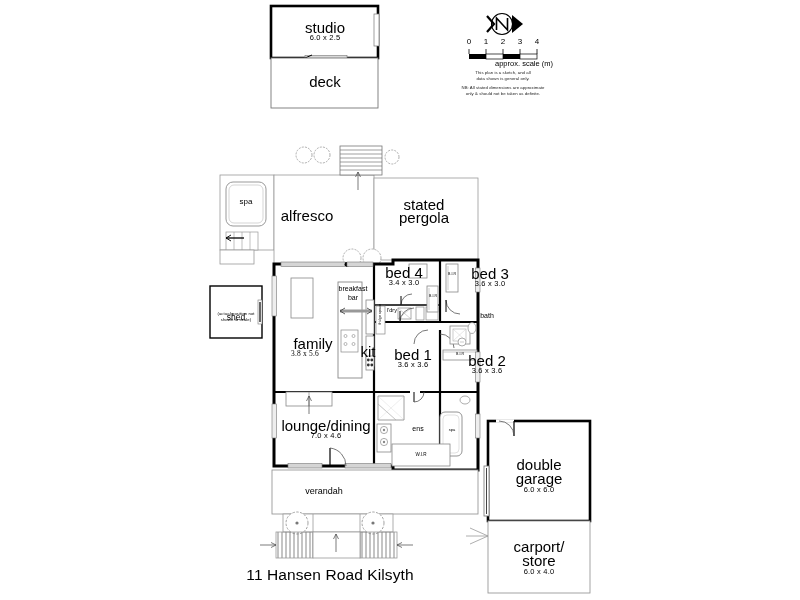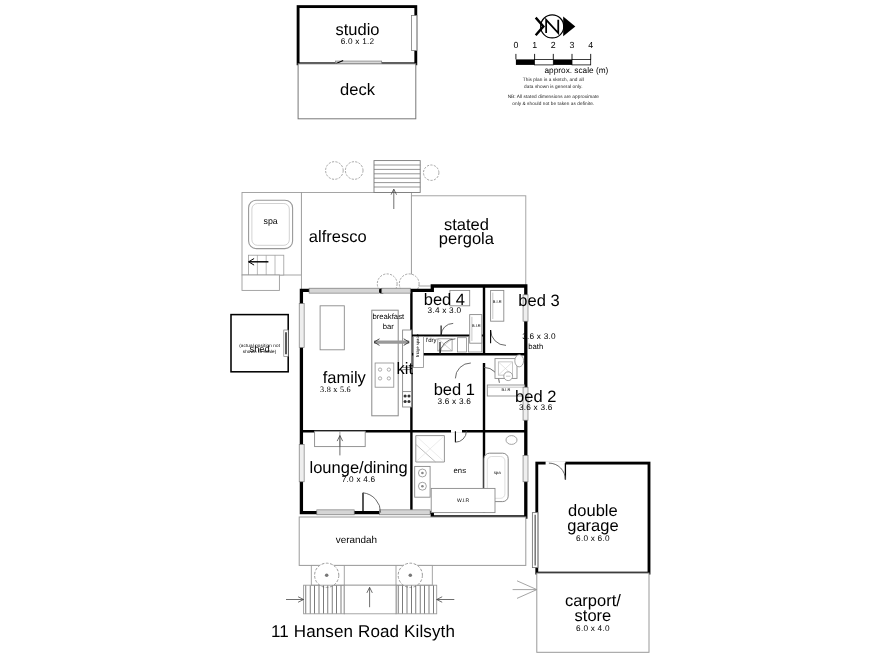--- a/index.html
+++ b/index.html
@@ -290,21 +290,21 @@
   </g>
 
   <g>
     <rect x="488" y="521" width="102" height="72" fill="#fff" stroke="#999" stroke-width="0.9"></rect>
     <path d="M470,528 L488,536 L470,544" fill="none" stroke="#999" stroke-width="0.8"></path>
     <path d="M466,536 L488,536" stroke="#999" stroke-width="0.8"></path>
   </g>
 </svg>
 
 <div class="lbl room ctr" style="left:325px;top:20px;">studio</div>
-<div class="lbl dim ctr" style="left:325px;top:34px;">6.0 x 1.2</div>
+<div class="lbl dim ctr" style="left:325px;top:34px;">6.0 x 2.5</div>
 <div class="lbl room ctr" style="left:325px;top:74px;">deck</div>
 
 <div class="lbl" style="left:465px;top:38px;font-size:8px;width:8px;">0</div>
 <div class="lbl" style="left:482px;top:38px;font-size:8px;width:8px;">1</div>
 <div class="lbl" style="left:499px;top:38px;font-size:8px;width:8px;">2</div>
 <div class="lbl" style="left:516px;top:38px;font-size:8px;width:8px;">3</div>
 <div class="lbl" style="left:533px;top:38px;font-size:8px;width:8px;">4</div>
 
 <div class="lbl ctr" style="left:503px;top:60px;font-size:7.5px;padding-left:42px;">approx. scale (m)</div>
 <div class="lbl note ctr" style="left:503px;top:70px;">This plan is a sketch, and all</div>
@@ -317,33 +317,33 @@
 <div class="lbl room ctr" style="left:424px;top:197px;">stated</div>
 <div class="lbl room ctr" style="left:424px;top:210px;">pergola</div>
 
 <div class="lbl ctr" style="left:236px;top:313px;font-size:8.5px;">shed</div>
 <div class="lbl tiny ctr" style="left:236px;top:312px;">(actual position not</div>
 <div class="lbl tiny ctr" style="left:236px;top:318px;">shown to scale)</div>
 
 <div class="lbl room ctr" style="left:305px;top:336px;padding-left:16px;">family</div>
 <div class="lbl dim ctr" style="left:305px;top:350px;font-family:Liberation Serif, serif;">3.8 x 5.6</div>
 
-<div class="lbl room ctr" style="left:368px;top:328px;">kit</div>
+<div class="lbl room ctr" style="left:368px;top:344px;">kit</div>
 
 <div class="lbl room ctr" style="left:326px;top:418px;">lounge/dining</div>
 <div class="lbl dim ctr" style="left:326px;top:432px;">7.0 x 4.6</div>
 
 <div class="lbl room ctr" style="left:413px;top:347px;">bed 1</div>
 <div class="lbl dim ctr" style="left:413px;top:361px;">3.6 x 3.6</div>
 
 <div class="lbl room ctr" style="left:487px;top:353px;">bed 2</div>
 <div class="lbl dim ctr" style="left:487px;top:367px;">3.6 x 3.6</div>
 
 <div class="lbl room ctr" style="left:490px;top:266px;">bed 3</div>
-<div class="lbl dim ctr" style="left:490px;top:280px;margin-top:22px;">3.6 x 3.0</div>
+<div class="lbl dim ctr" style="left:490px;top:280px;">3.6 x 3.0</div>
 
 <div class="lbl room ctr" style="left:404px;top:265px;">bed 4</div>
 <div class="lbl dim ctr" style="left:404px;top:279px;">3.4 x 3.0</div>
 
 <div class="lbl ctr" style="left:353px;top:285px;font-size:7px;">breakfast</div>
 <div class="lbl ctr" style="left:353px;top:294px;font-size:7px;">bar</div>
 <div class="lbl ctr" style="left:392px;top:307px;font-size:5.5px;">l'dry</div>
 <div class="lbl vert" style="left:380px;top:312px;font-size:3.8px;">fridge space</div>
 <div class="lbl ctr" style="left:487px;top:312px;font-size:7px;">bath</div>
 <div class="lbl ctr" style="left:418px;top:425px;font-size:7px;">ens</div>

